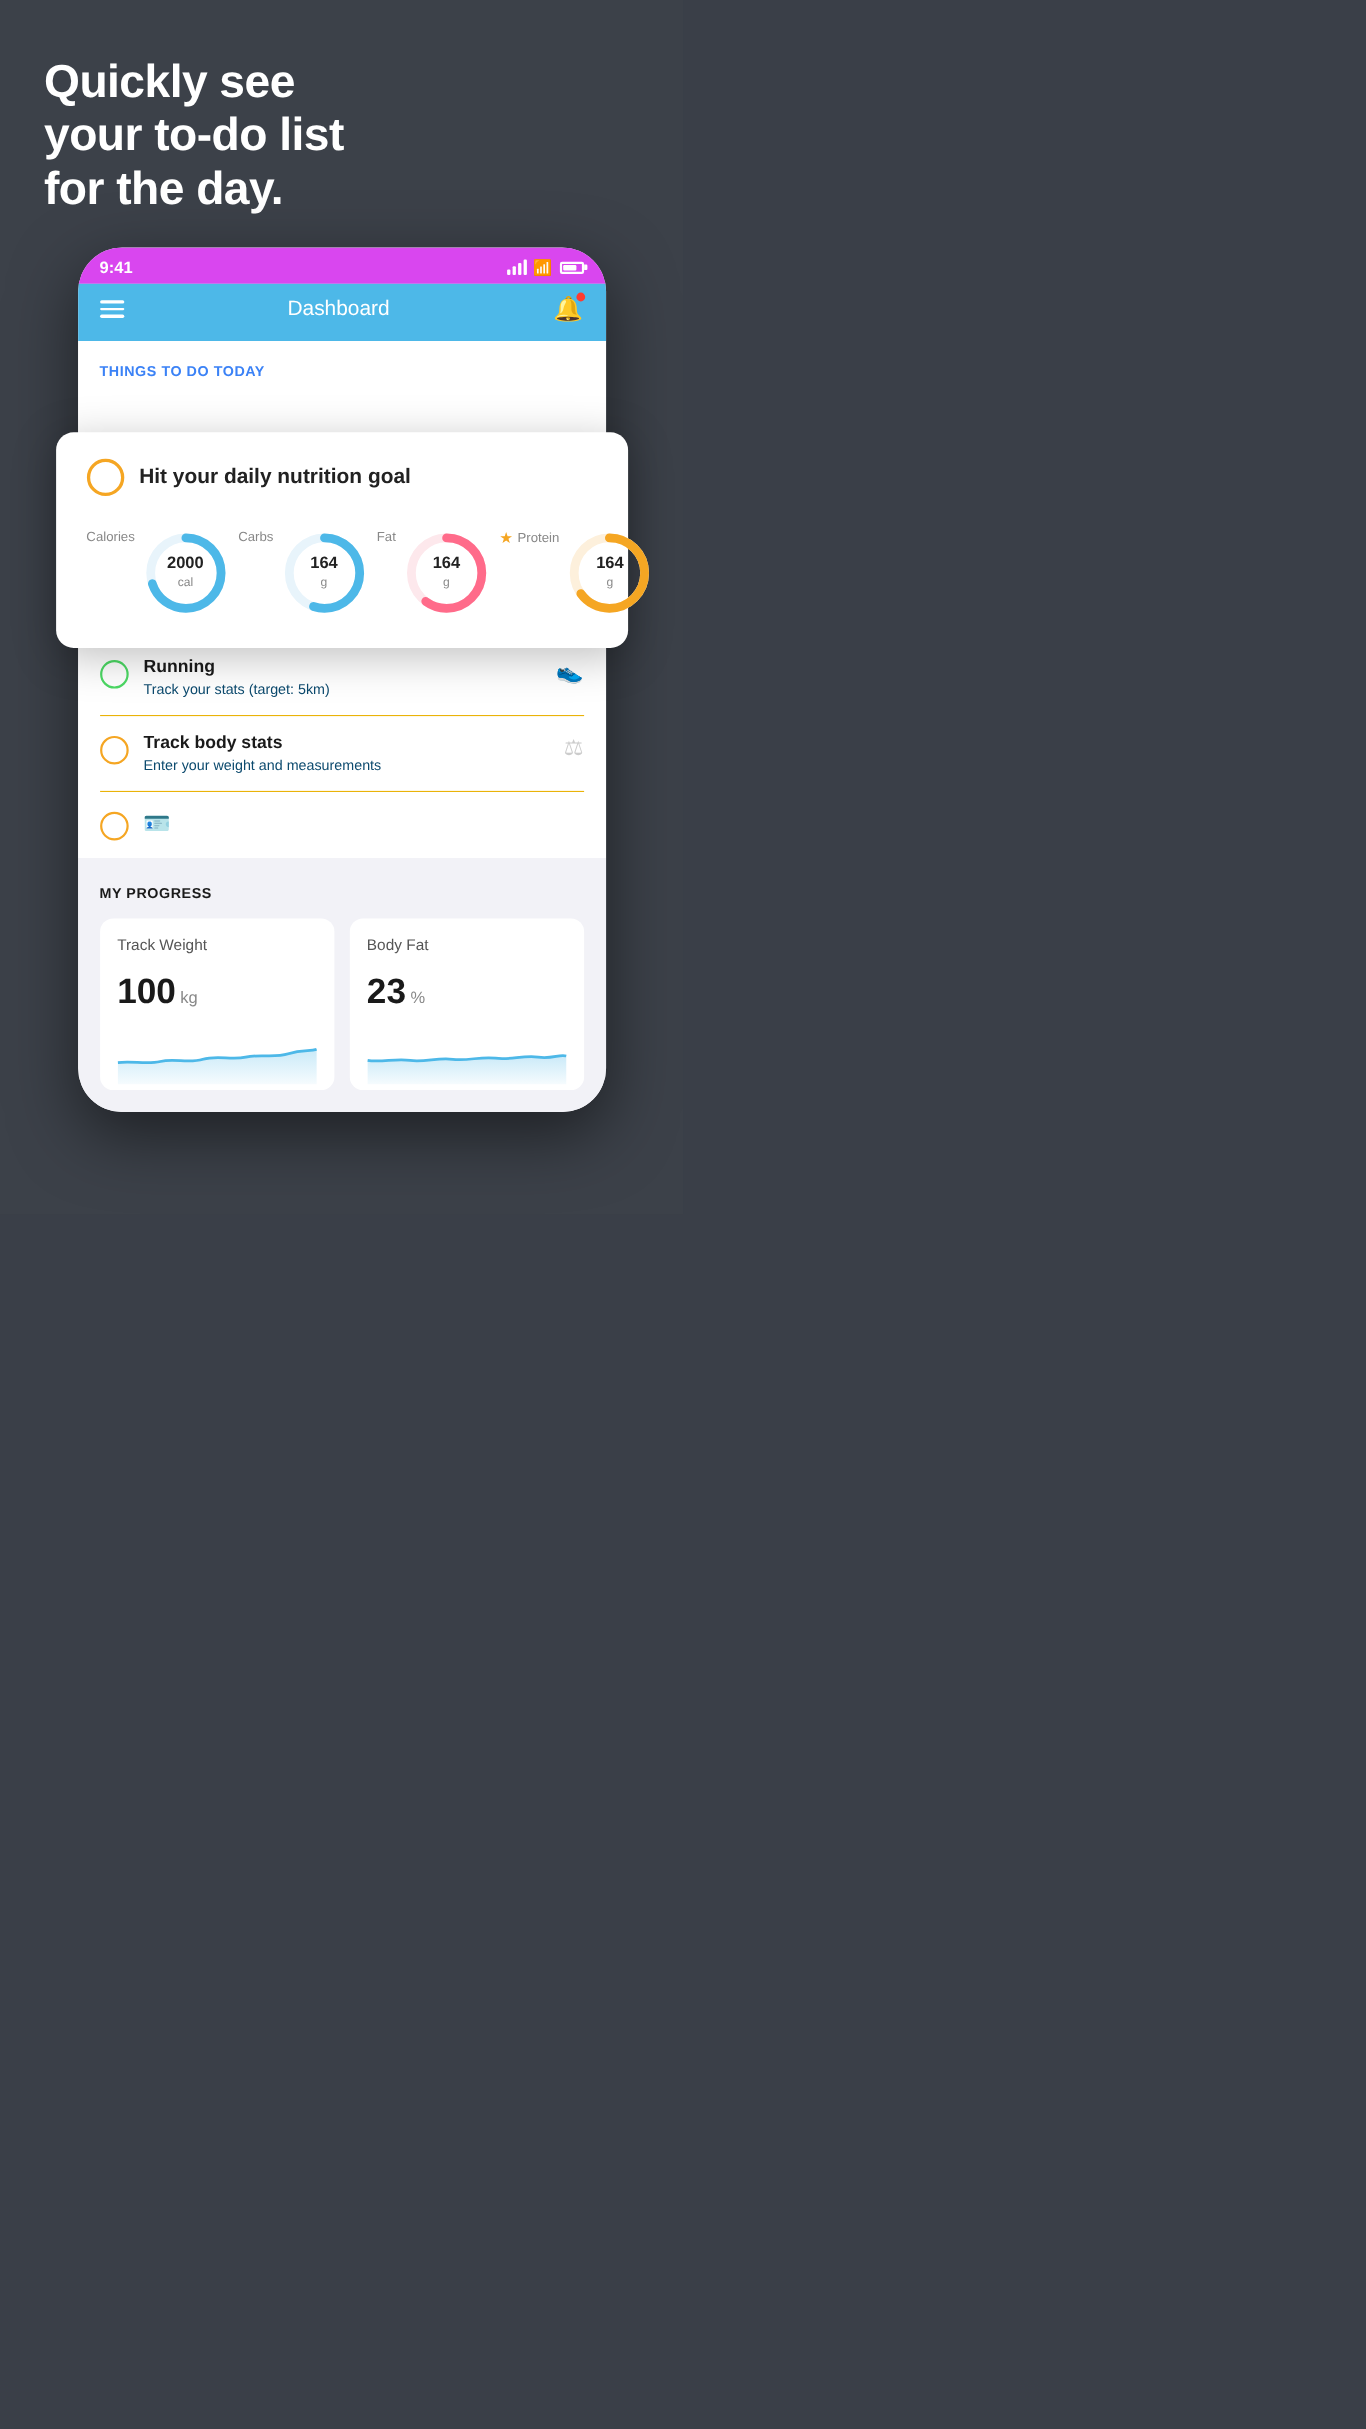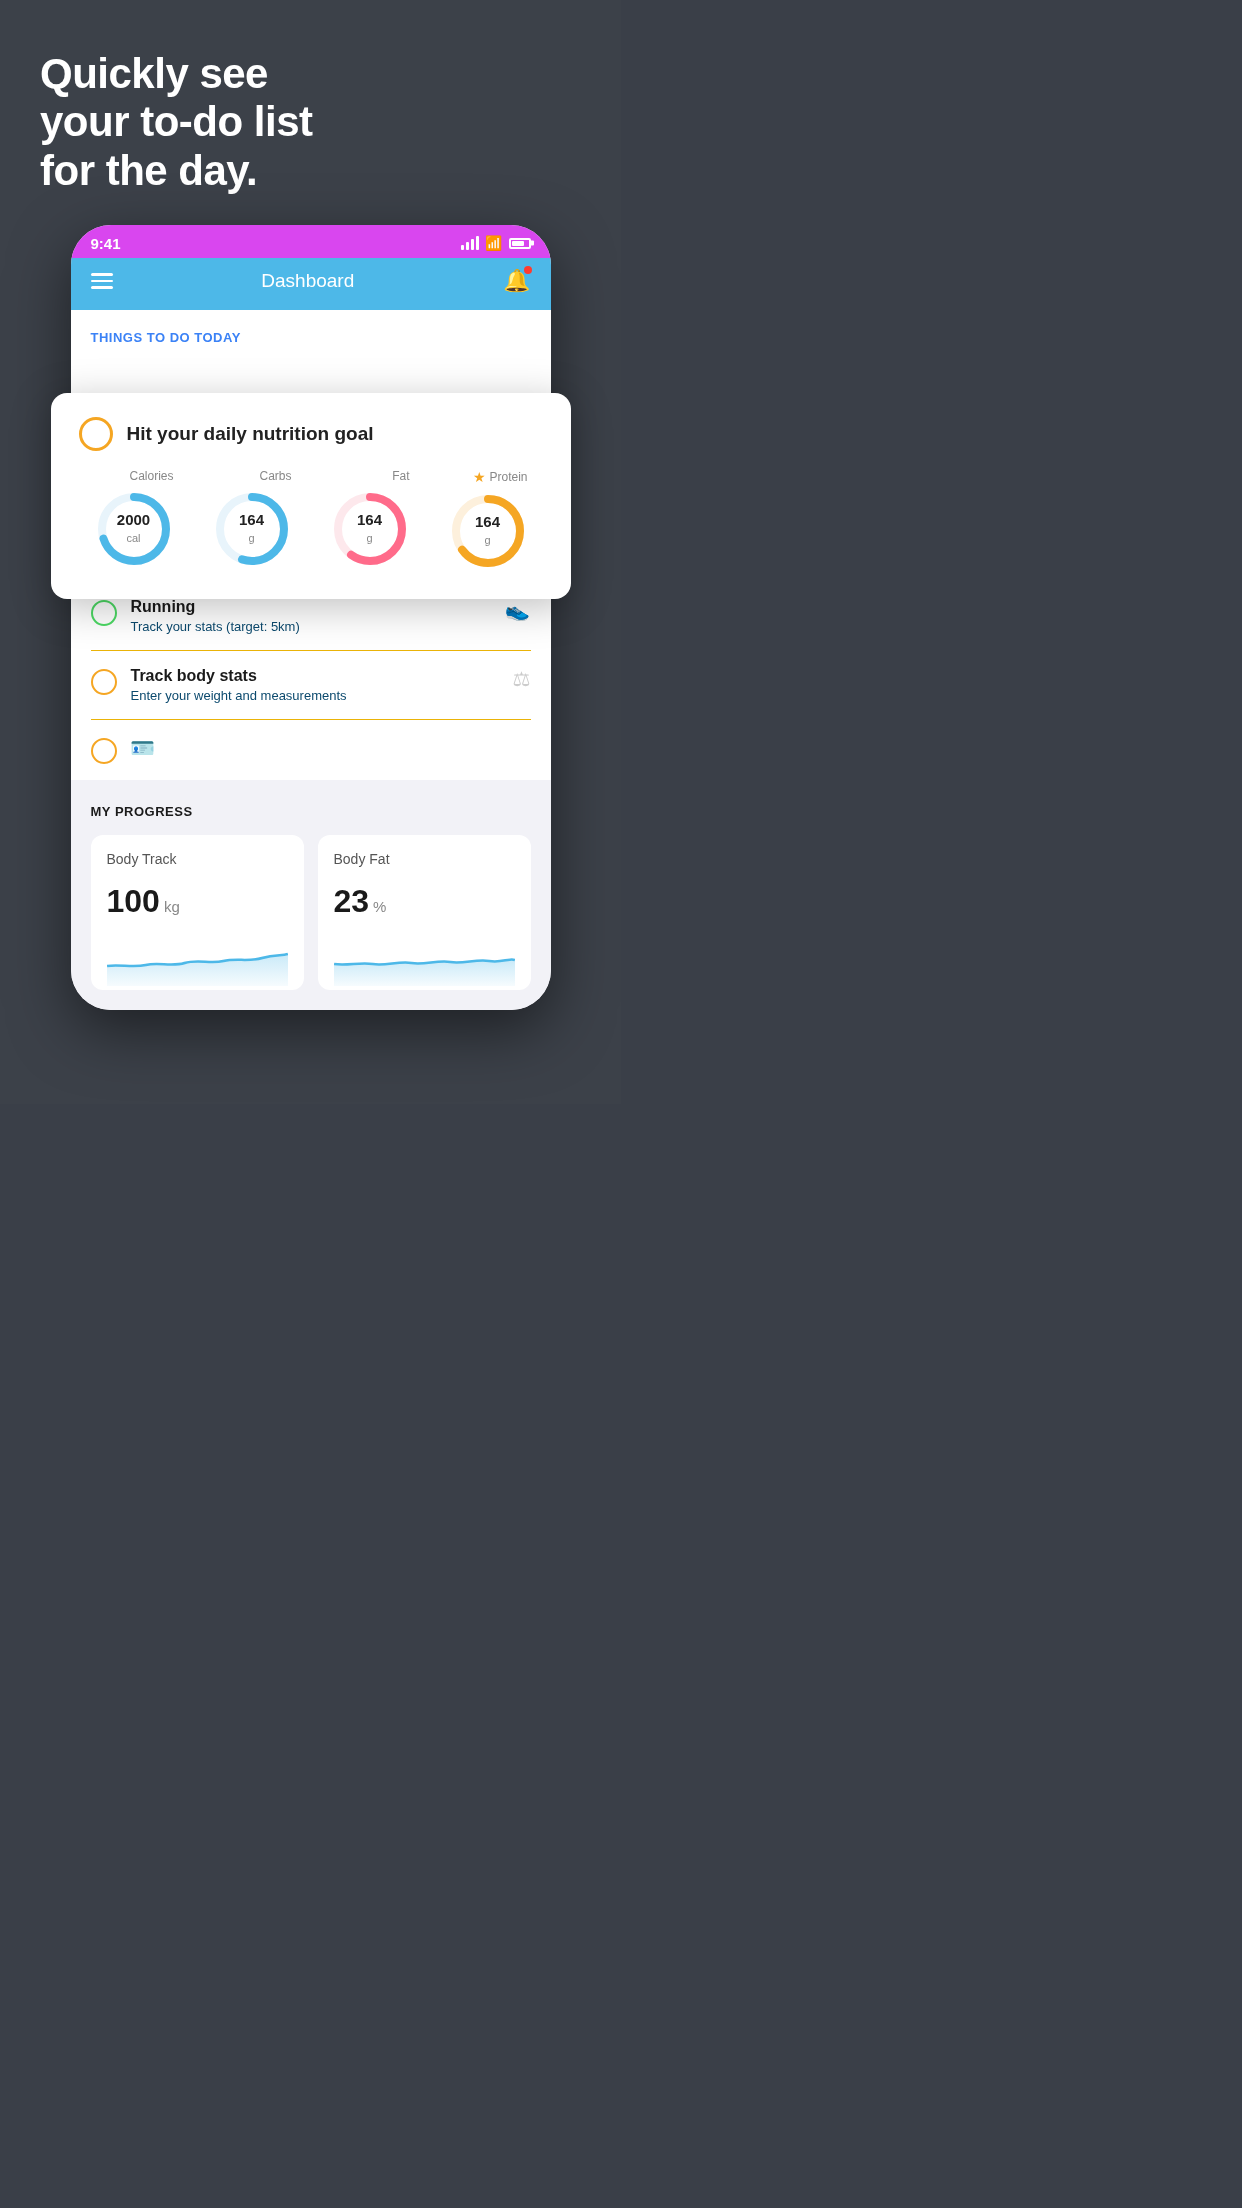--- a/index.html
+++ b/index.html
@@ -86,23 +86,24 @@
 
     .nutrition-circles {
       display: flex;
       justify-content: space-around;
       align-items: flex-start;
       gap: 8px;
     }
 
     .nutrition-item {
       display: flex;
-      flex-direction: column;
-      align-items: flex-end;
+      flex-direction: row;
+      align-items: flex-start;
       gap: 6px;
+      margin-top: 12px;
     }
 
     .nutrition-label {
       font-size: 12px;
       color: #888;
       display: flex;
       align-items: center;
       gap: 4px;
     }
 
@@ -530,21 +531,21 @@
           </div>
 
         </div>
       </div>
 
       <div class="progress-section">
         <div class="progress-title">MY PROGRESS</div>
         <div class="progress-cards">
 
           <div class="progress-card">
-            <div class="progress-card-title">Body Track</div>
+            <div class="progress-card-title">Track Weight</div>
             <div class="progress-value-row">
               <span class="progress-number">100</span>
               <span class="progress-unit">kg</span>
             </div>
             <svg class="mini-chart" viewBox="0 0 140 50" preserveAspectRatio="none">
               <defs>
                 <linearGradient id="blueGrad1" x1="0" y1="0" x2="0" y2="1">
                   <stop offset="0%" stop-color="#4db8e8" stop-opacity="0.3"></stop>
                   <stop offset="100%" stop-color="#4db8e8" stop-opacity="0.05"></stop>
                 </linearGradient>

